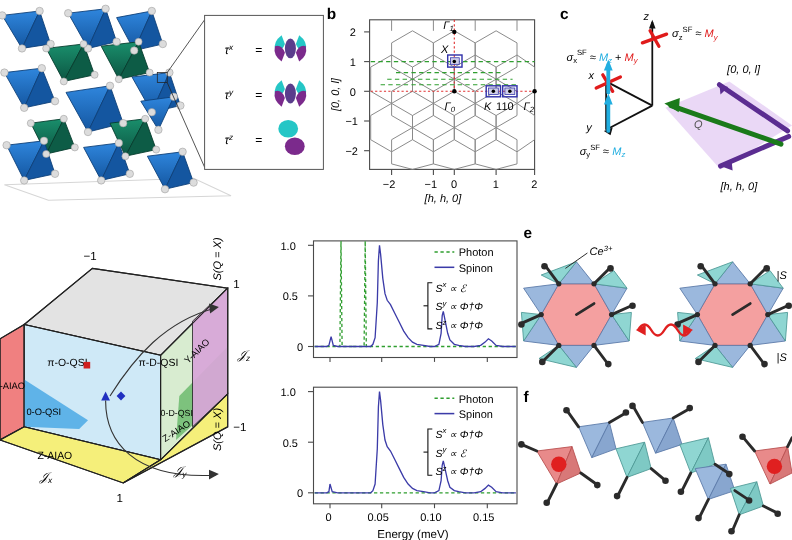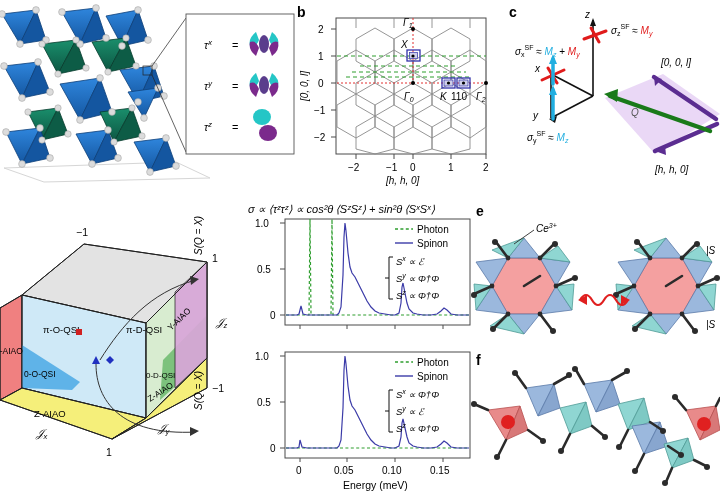--- a/index.html
+++ b/index.html
@@ -326,21 +326,20 @@
   </g>
   <g font-size="10">
     <text x="22" y="135">
       <tspan font-style="italic">σ</tspan><tspan font-size="7" dy="2">y</tspan><tspan font-size="7" dy="-7">SF</tspan>
       <tspan font-size="10" dy="5"> ≈ </tspan>
       <tspan font-style="italic" fill="#21aee0">M</tspan><tspan font-size="7" dy="2" font-style="italic" fill="#21aee0">z</tspan>
     </text>
   </g>
 </svg>
 
-<div class="abs" style="left:248px;top:203px;font-size:11px;font-style:italic;white-space:nowrap;">σ ∝ ⟨τᶻτᶻ⟩ ∝ cos²θ ⟨SᶻSᶻ⟩ + sin²θ ⟨SˣSˣ⟩</div>
 
 <svg class="abs" style="left:0;top:240px;" width="250" height="251" viewBox="0 0 250 251">
 
   <polygon points="22,55 84,4 207,22 146,83" fill="#e3e3e3" stroke="#222" stroke-width="1"></polygon>
 
   <polygon points="0,68 22,55 22,148 0,160" fill="#f08080" stroke="#222" stroke-width="1"></polygon>
 
   <polygon points="22,55 146,83 146,178 22,148" fill="#cfe9f7" stroke="#222" stroke-width="1"></polygon>
 
   <polygon points="22,105 80,142 72,150 22,148" fill="#5fb3e8" stroke="none"></polygon>

